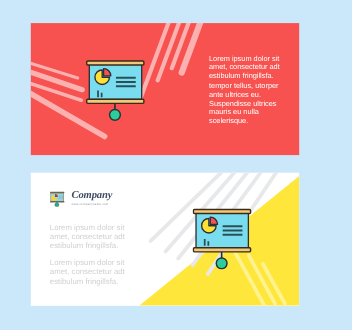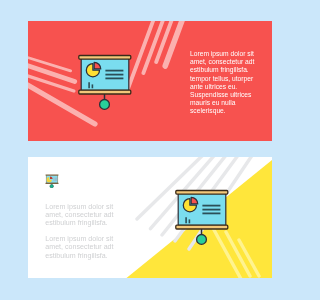--- a/index.html
+++ b/index.html
@@ -97,20 +97,24 @@
       <rect x="1.5" y="2.4" width="13" height="1.2" rx="0.3" fill="#7a6340"></rect>
       <rect x="1.5" y="10.8" width="13" height="1.3" rx="0.3" fill="#7a6340"></rect>
       <path d="M6.0 4.4 A2.6 2.6 0 0 1 8.6 7.0 L6.0 7.0 Z" fill="#b93a33"></path>
       <path d="M5.2 7.7 L5.2 5.1 A2.6 2.6 0 1 0 7.8 7.7 Z" fill="#f4d53c"></path>
       <g fill="#9fb6c4">
         <rect x="9.5" y="5.6" width="0.9" height="3.4"></rect>
         <rect x="10.9" y="5.6" width="0.9" height="3.4"></rect>
         <rect x="12.3" y="5.6" width="0.9" height="3.4"></rect>
       </g>
     </svg>
+    <div class="brand-block">
+      <div class="brand-name">Company</div>
+      <div class="brand-tagline">www.companyname.com</div>
+    </div>
     <div class="para" id="para-1">
       <div>Lorem ipsum dolor sit</div>
       <div>amet, consectetur adt</div>
       <div>estibulum fringillsfa.</div>
     </div>
     <svg class="board" id="bottom-board" viewBox="0 0 56 56" width="56" height="56">
       <g>
         <line x1="26.5" y1="38" x2="26.5" y2="47" stroke="#2c2f38" stroke-width="1.5"></line>
         <circle cx="26.5" cy="50.4" r="4.9" fill="#29cf9a" stroke="#2c2f38" stroke-width="1.3"></circle>
       </g>

